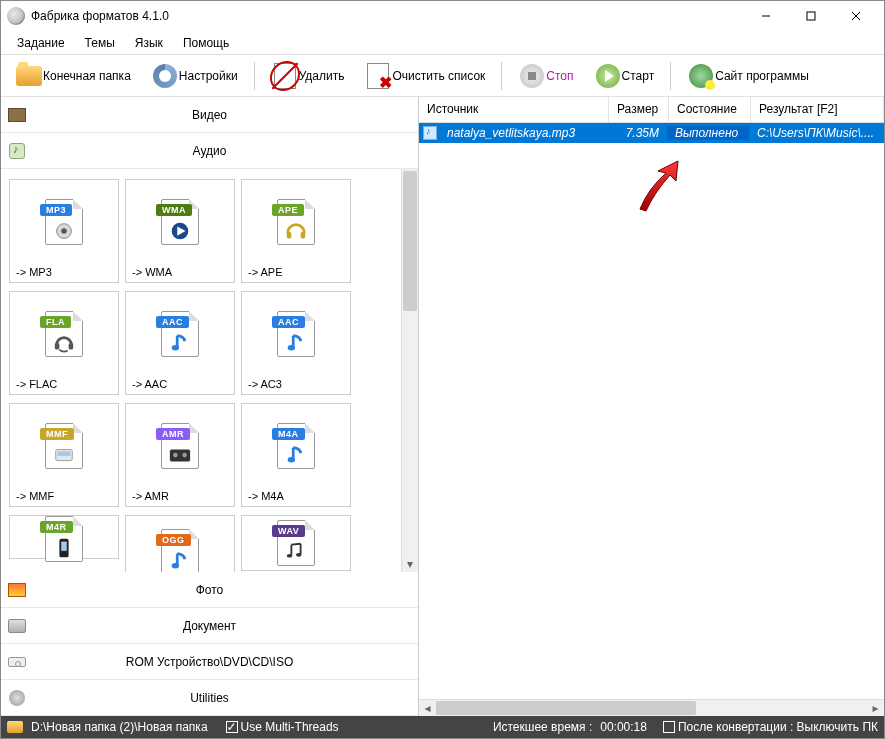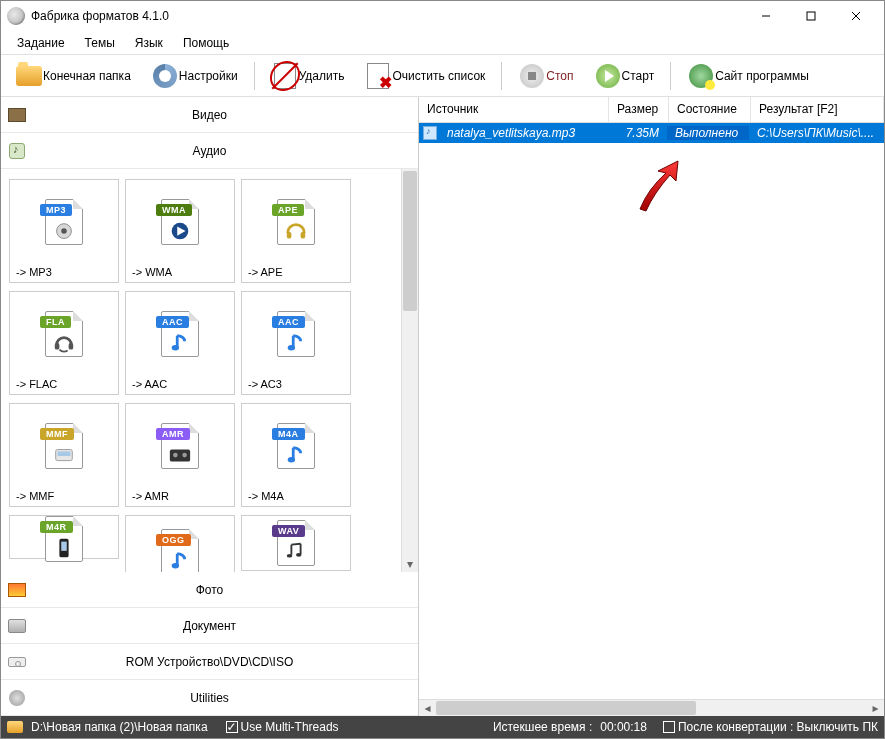--- a/index.html
+++ b/index.html
@@ -153,21 +153,21 @@
       <span class="ico">
         <span class="ico-clear"></span>
       </span>
       <span>Очистить список</span>
     </div>
   <div class="sep"></div>
   <div class="tbtn">
       <span class="ico">
         <span class="ico-stop"></span>
       </span>
-      <span style="color:#7f1d1d">Стоп</span>
+      <span style="color:#a21caf">Стоп</span>
     </div>
   <div class="tbtn">
       <span class="ico">
         <span class="ico-start"></span>
       </span>
       <span>Старт</span>
     </div>
   <div class="sep"></div>
   <div class="tbtn">
       <span class="ico">

